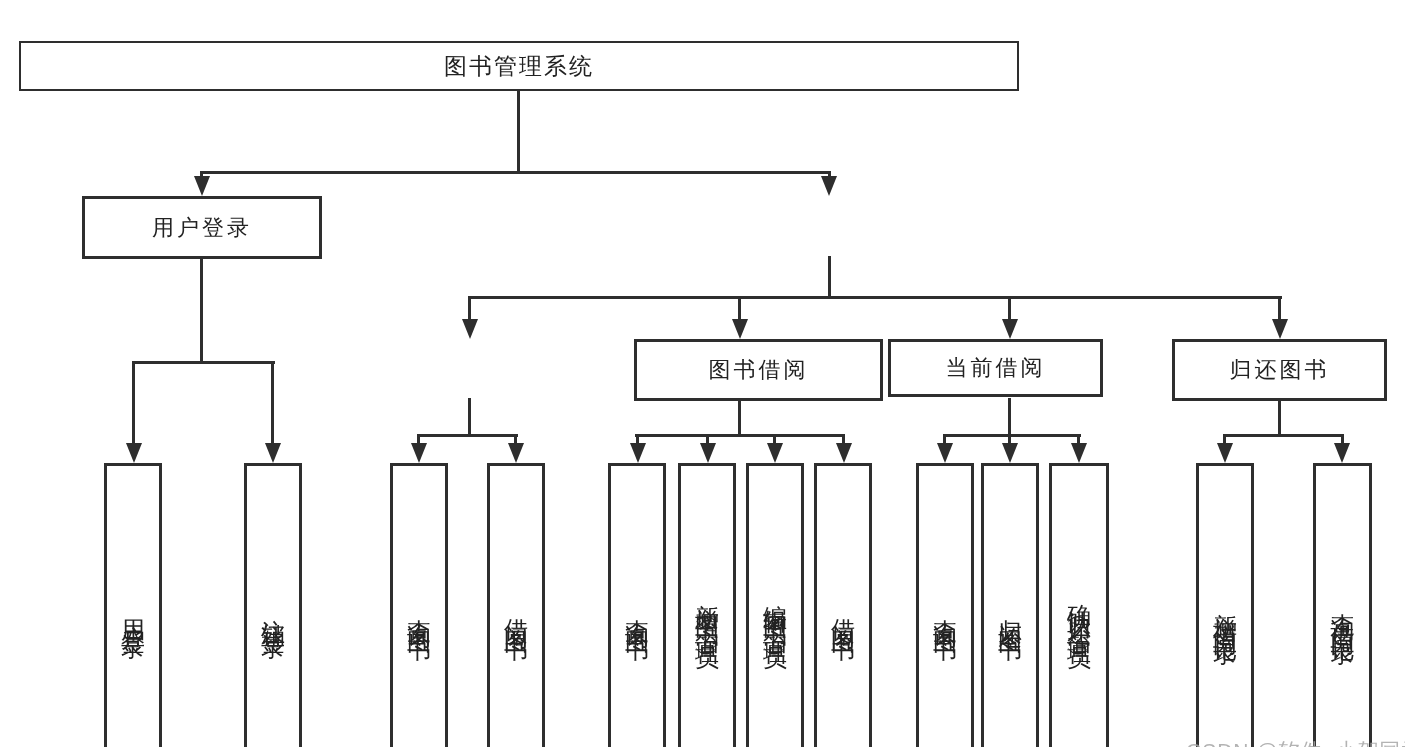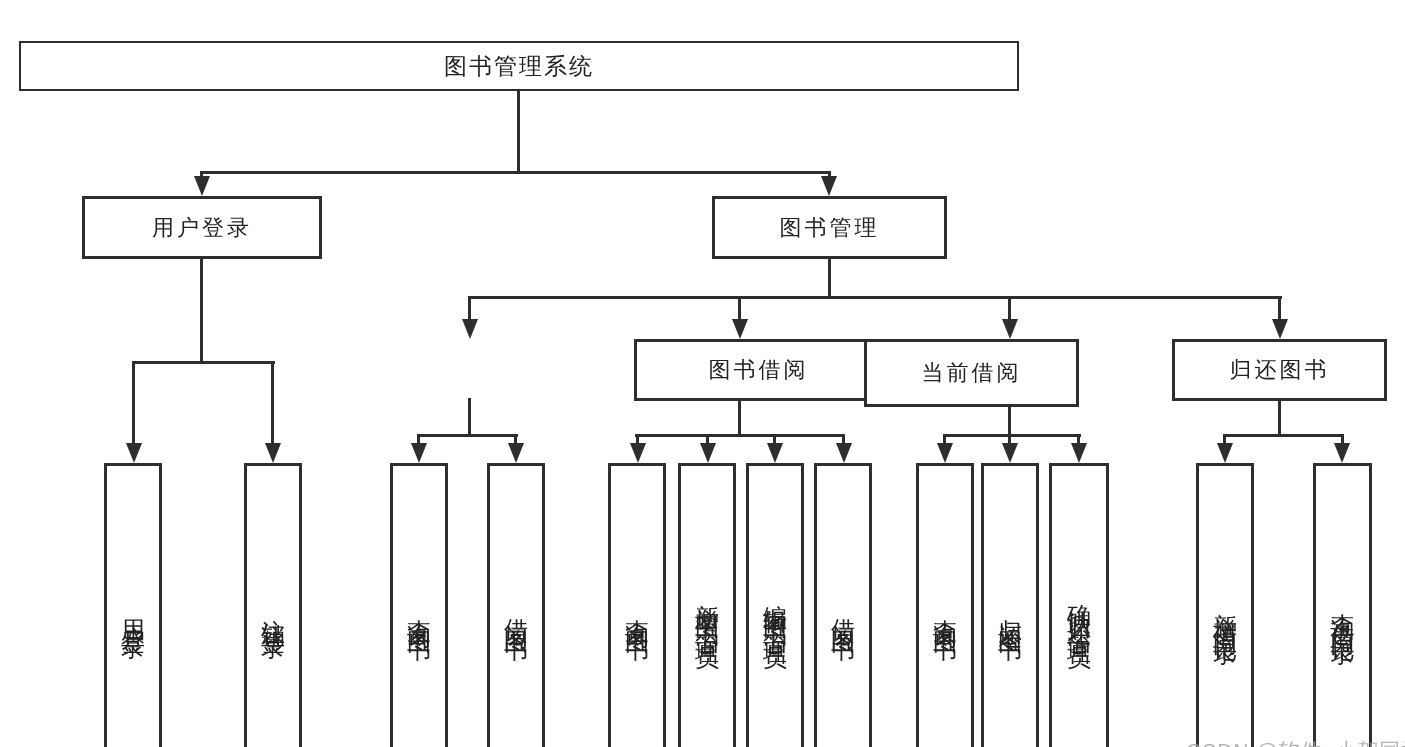--- a/index.html
+++ b/index.html
@@ -91,24 +91,23 @@
   <div class="v" style="left:1278px;top:372px;height:39px"></div>
   <div class="h" style="left:1223px;top:408px;width:121px"></div>
   <div class="v" style="left:1223px;top:408px;height:11px"></div>
   <div class="ah" style="left:1217px;top:417px"></div>
   <div class="v" style="left:1341px;top:408px;height:11px"></div>
   <div class="ah" style="left:1334px;top:417px"></div>
 
   <div class="node root" style="left:19px;top:15px;width:1000px;height:50px">图书管理系统</div>
 
   <div class="node" style="left:82px;top:170px;width:240px;height:63px">用户登录</div>
-  <div class="node" style="left:712px;top:170px;width:235px;height:63px">图书管理</div>
 
   <div class="node" style="left:634px;top:313px;width:249px;height:62px">图书借阅</div>
-  <div class="node" style="left:864px;top:313px;width:215px;height:68px">当前借阅</div>
+  <div class="node" style="left:888px;top:313px;width:215px;height:58px">当前借阅</div>
   <div class="node" style="left:1172px;top:313px;width:215px;height:62px">归还图书</div>
 
   <div class="node leaf" style="left:104px;top:437px;width:58px;height:298px">用户登录</div>
   <div class="node leaf" style="left:244px;top:437px;width:58px;height:298px">注销登录</div>
 
   <div class="node leaf" style="left:390px;top:437px;width:58px;height:298px">查询图书</div>
   <div class="node leaf" style="left:487px;top:437px;width:58px;height:298px">借阅图书</div>
 
   <div class="node leaf" style="left:608px;top:437px;width:58px;height:298px">查询图书</div>
   <div class="node leaf" style="left:678px;top:437px;width:58px;height:298px">新增图书（管理员）</div>

